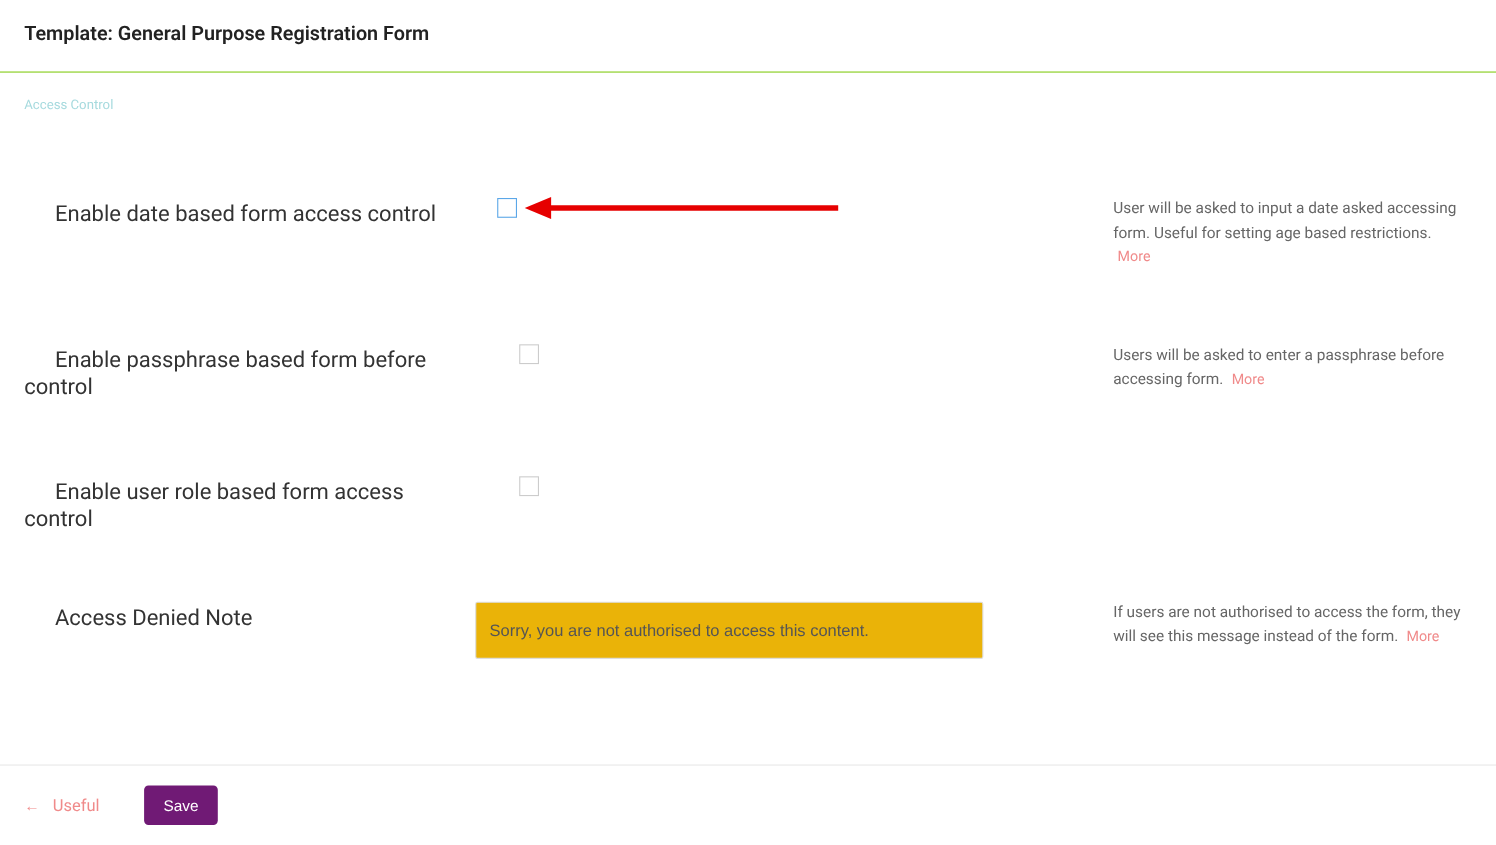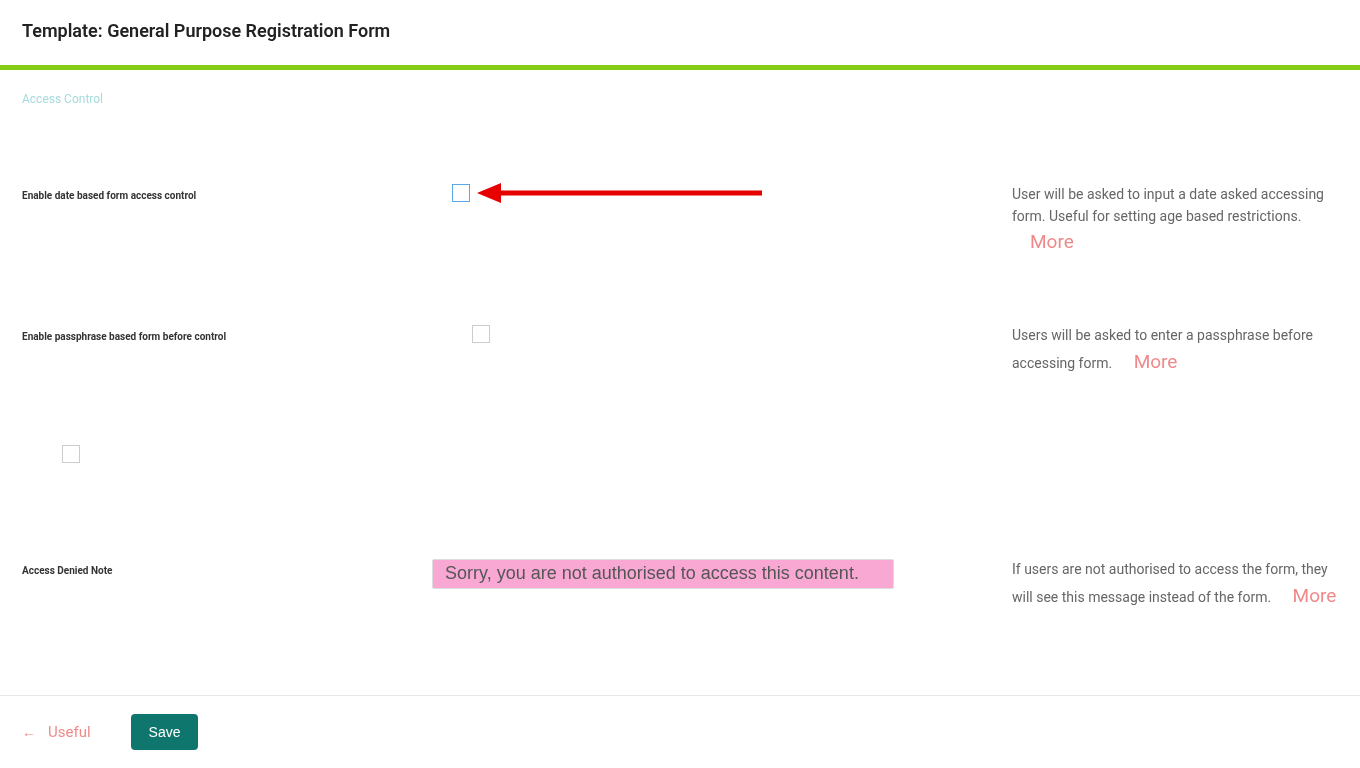--- a/index.html
+++ b/index.html
@@ -11,21 +11,21 @@
       font-family: -apple-system, BlinkMacSystemFont, "Segoe UI", Roboto, "Helvetica Neue", Arial, sans-serif;
       font-size: 14px;
       color: #333;
       background: #fff;
       width: 1360px;
       height: 768px;
       position: relative;
     }
     .page-header {
       padding: 20px 22px 24px 22px;
-      border-bottom: 5px solid #84cc16;
+      border-bottom: 1px solid #84cc16;
     }
     .page-title {
       font-size: 18px;
       font-weight: 600;
       color: #222;
     }
     .section-title {
       font-size: 12px;
       font-weight: 400;
       color: #a6dade;
@@ -43,68 +43,69 @@
     .form-row.last-row {
       padding-top: 62px;
       min-height: 90px;
     }
     .label-col {
       width: 410px;
       flex-shrink: 0;
       padding-top: 2px;
     }
     .field-label {
-      font-size: 10px;
+      font-size: 20px;
       color: #333;
-      font-weight: 700;
+      font-weight: 400;
+      margin-left: 28px;
     }
     .control-col {
       width: 580px;
       flex-shrink: 0;
       position: relative;
     }
     .help-col {
       flex: 1;
       padding-left: 0;
     }
     .help-text {
       font-size: 14px;
       color: #666;
       line-height: 1.55;
     }
     .more-link {
       color: #f08a8a;
-      font-size: 19px;
+      font-size: 13px;
       text-decoration: none;
       cursor: pointer;
-      margin-left: 18px;
+      margin-left: 4px;
     }
     .checkbox {
       width: 18px;
       height: 18px;
       border: 1.5px solid #ccc;
       background: #fff;
       display: inline-block;
       cursor: pointer;
       vertical-align: top;
       margin-left: 20px;
       margin-top: 0px;
     }
     .checkbox.highlighted {
       border-color: #5ba7e8;
     }
     .text-input {
       width: 462px;
-      height: 30px;
+      height: 52px;
       padding: 10px 12px;
-      font-size: 18px;
+      font-size: 15px;
       color: #555;
       border: 1px solid #ddd;
       border-radius: 2px;
-      background: #f9a8d4;
+      background: #eab308;
     }
     .text-input::placeholder {
       color: #555;
     }
     .footer {
       position: absolute;
       bottom: 0;
       left: 0;
       right: 0;
       border-top: 1px solid #e8e8e8;
@@ -120,21 +121,21 @@
       cursor: pointer;
       display: inline-flex;
       align-items: center;
       gap: 12px;
     }
     .cancel-arrow {
       font-size: 14px;
       color: #f08a8a;
     }
     .save-btn {
-      background: #0f766e;
+      background: #701a75;
       color: #fff;
       border: none;
       padding: 10px 18px;
       font-size: 14px;
       border-radius: 4px;
       cursor: pointer;
     }
     .annotation-arrow {
       position: absolute;
       pointer-events: none;
@@ -179,20 +180,23 @@
     </div>
     <div class="help-col">
       <span class="help-text">
         <span>Users will be asked to enter a passphrase before accessing form.</span>
         <a class="more-link">More</a>
       </span>
     </div>
   </div>
 
   <div class="form-row">
+    <div class="label-col">
+      <span class="field-label">Enable user role based form access control</span>
+    </div>
     <div class="control-col">
       <span class="checkbox" style="margin-left:40px;"></span>
     </div>
   </div>
 
   <div class="form-row last-row">
     <div class="label-col">
       <span class="field-label">Access Denied Note</span>
     </div>
     <div class="control-col">

